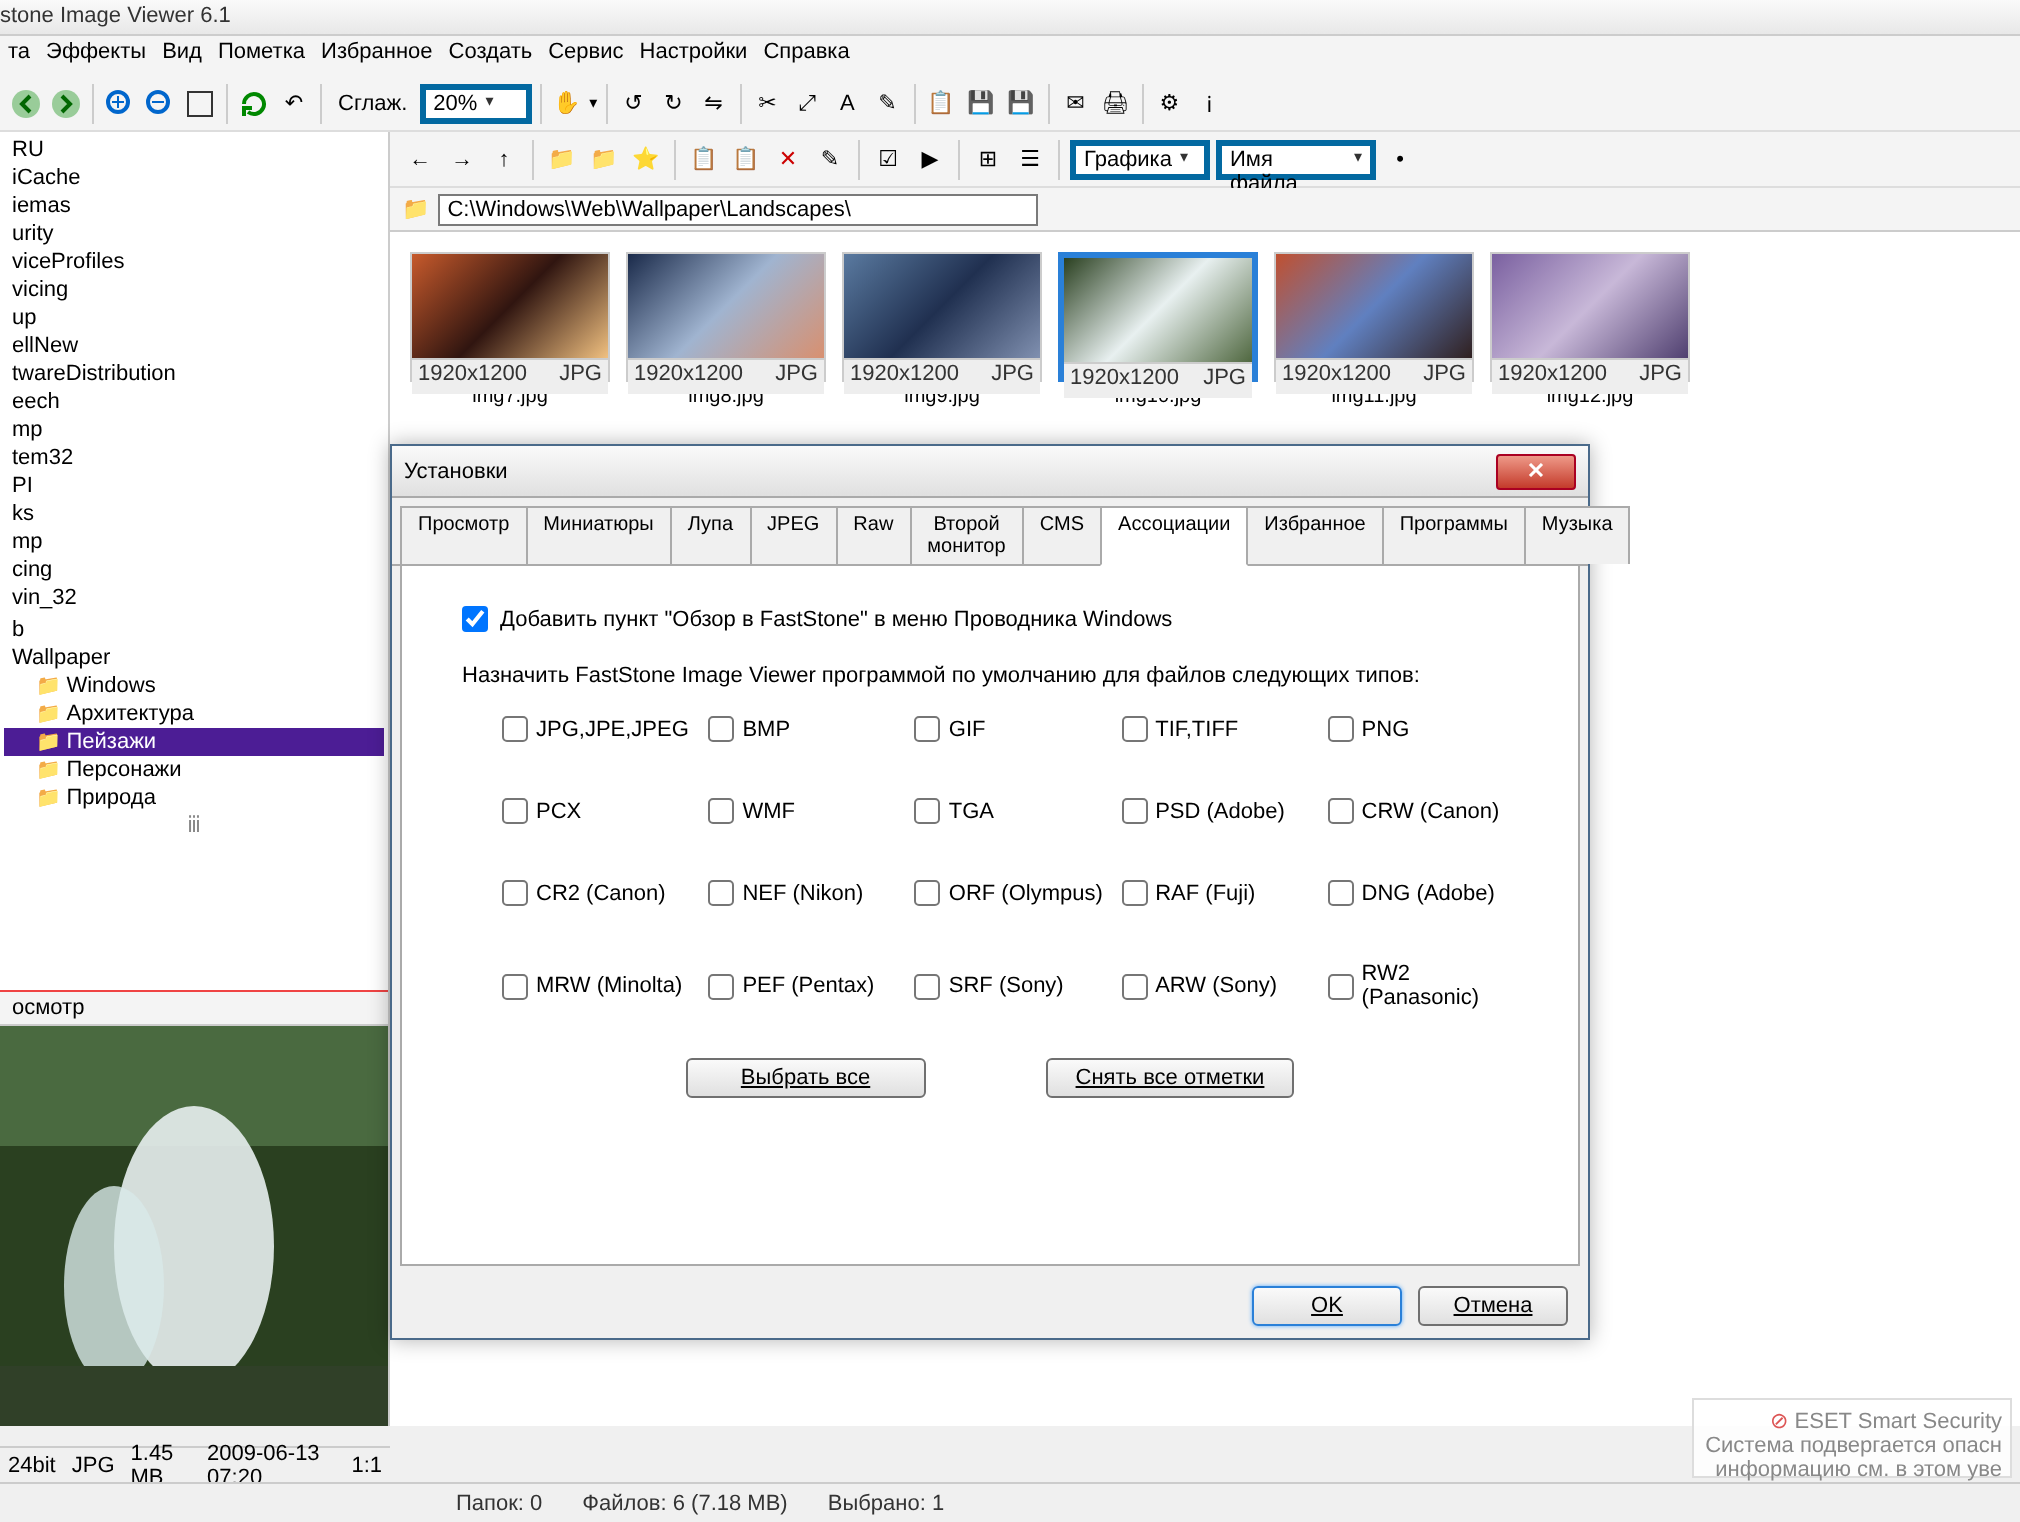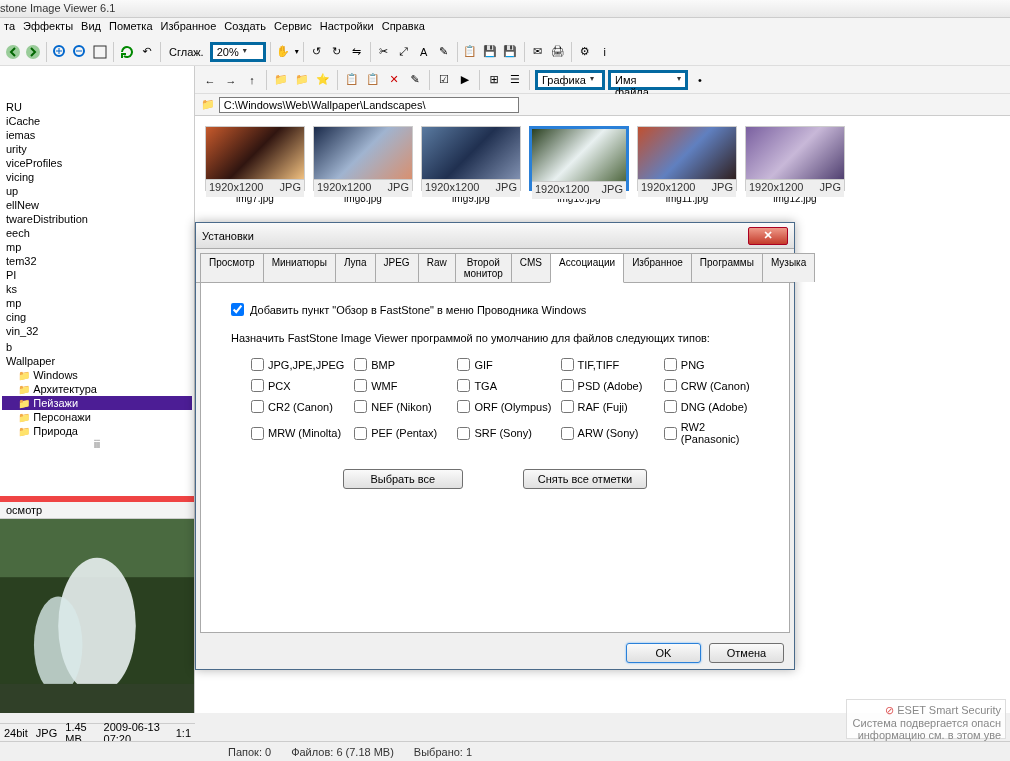--- a/index.html
+++ b/index.html
@@ -10,21 +10,21 @@
 .menubar span { cursor: default; }
 
 .toolbar-row { height: 28px; background: #f4f4f4; border-bottom: 1px solid #ddd; display: flex; align-items: center; padding: 2px 4px; gap: 2px; }
 .tb-icon { width: 18px; height: 18px; display:inline-flex; align-items:center; justify-content:center; border:1px solid transparent; border-radius:2px; }
 .tb-sep { width:1px; height:20px; background:#ccc; margin:0 2px; }
 .tb-dropdown { height:20px; background:white; border:3px solid #0369a1; padding:1px 4px; display:flex; gap:4px; }
 .tb-dropdown::after { content:"▾"; font-size:8px; color:#333; }
 
 .main { display:flex; height: calc(100% - 18px - 20px - 28px - 28px - 20px); }
 .left-panel { width:195px; background:white; border-right:1px solid #ccc; display:flex; flex-direction:column; }
-.tree { height: 430px; overflow:auto; padding:2px; border-bottom:6px solid #ef4444;margin-top:32px; }
+.tree { height: 430px; overflow:auto; padding:2px; border-bottom:1px solid #ef4444; }
 .tree-item { padding:1px 4px; white-space:nowrap; }
 .tree-item.selected { background:#4c1d95; color:white; }
 .tree-item.indent1 { padding-left:16px; }
 .tree-item.indent1::before { content:"📁 "; font-size:10px;}
 .preview-header { padding:2px 6px; background:#f4f4f4; border-bottom:1px solid #ccc;}
 .preview-img { flex:1; background:#888; display:flex; align-items:center; justify-content:center; }
 .preview-img svg { width:100%; height:100%; }
 
 .right-panel { flex:1; background:white; display:flex; flex-direction:column; }
 .right-toolbar { height:28px; background:#f4f4f4; border-bottom:1px solid #ddd; display:flex; align-items:center; padding:2px 6px; gap:3px;}
@@ -43,25 +43,25 @@
 .dialog { position:absolute; left:195px; top:222px; width:600px; height:448px; background:#f0f0f0; border:1px solid #4a6a8a; box-shadow:0 0 10px rgba(0,0,0,0.3); }
 .dialog-title { height:26px; background:linear-gradient(#fafafa,#e0e0e0); border-bottom:1px solid #aaa; display:flex; align-items:center; padding:0 6px; }
 .dialog-title .spacer { flex:1; }
 .close-btn { width:40px; height:18px; background:linear-gradient(#e98, #c43b2b); border:1px solid #a02; border-radius:2px; color:white; display:flex; align-items:center; justify-content:center; font-weight:bold;}
 .tabs { display:flex; background:#f0f0f0; padding:4px 4px 0 4px; border-bottom:1px solid #aaa;text-align:center; }
 .tab { padding:3px 8px; border:1px solid #aaa; border-bottom:none; background:#f0f0f0; margin-right:-1px; position:relative; font-size:10px;}
 .tab.active { background:white; z-index:1; border-bottom:1px solid white; margin-bottom:-1px;}
 .dialog-body { background:white; height:350px; padding:20px 30px; margin:0 4px; border:1px solid #aaa; border-top:none;}
 .chk-row { display:flex; align-items:center; gap:6px; margin-bottom:16px;}
 .chk-row input { width:13px; height:13px;}
-.assoc-grid { display:grid; grid-template-columns: repeat(5, 1fr); gap:8px 8px; margin:14px 0 24px 20px;}
+.assoc-grid { display:grid; grid-template-columns: repeat(5, 1fr); gap:28px 8px; margin:14px 0 24px 20px;}
 .assoc-item { display:flex; align-items:center; gap:4px; font-size:10px;}
 .assoc-item input { width:13px; height:13px;}
 .btn-row { display:flex; justify-content:center; gap:60px; margin-top:10px;}
-.win-btn { min-width:120px; padding:3px 14px; background:linear-gradient(#fafafa,#e0e0e0); border:1px solid #707070; border-radius:3px; font-size:11px;}
+.win-btn { min-width:120px; padding:3px 14px; background:linear-gradient(#fafafa,#e0e0e0); border:1px solid #707070; border-radius:3px; font-size:11px;text-decoration:underline;}
 .dialog-footer { padding:10px; display:flex; justify-content:flex-end; gap:8px;}
 .dialog-footer .win-btn { min-width:75px;}
 .win-btn.default { border-color:#2a80d8; box-shadow:0 0 2px #5af;}
 
 .eset { position:absolute; right:4px; bottom:22px; width:160px; height:40px; background:rgba(255,255,255,0.85); border:1px solid #ddd; padding:4px; font-size:9px; color:#888;text-align:right;}
 .eset b { color:#d55; font-weight:normal;}
 
 
 svg.i { width:16px; height:16px; }
 </style>

